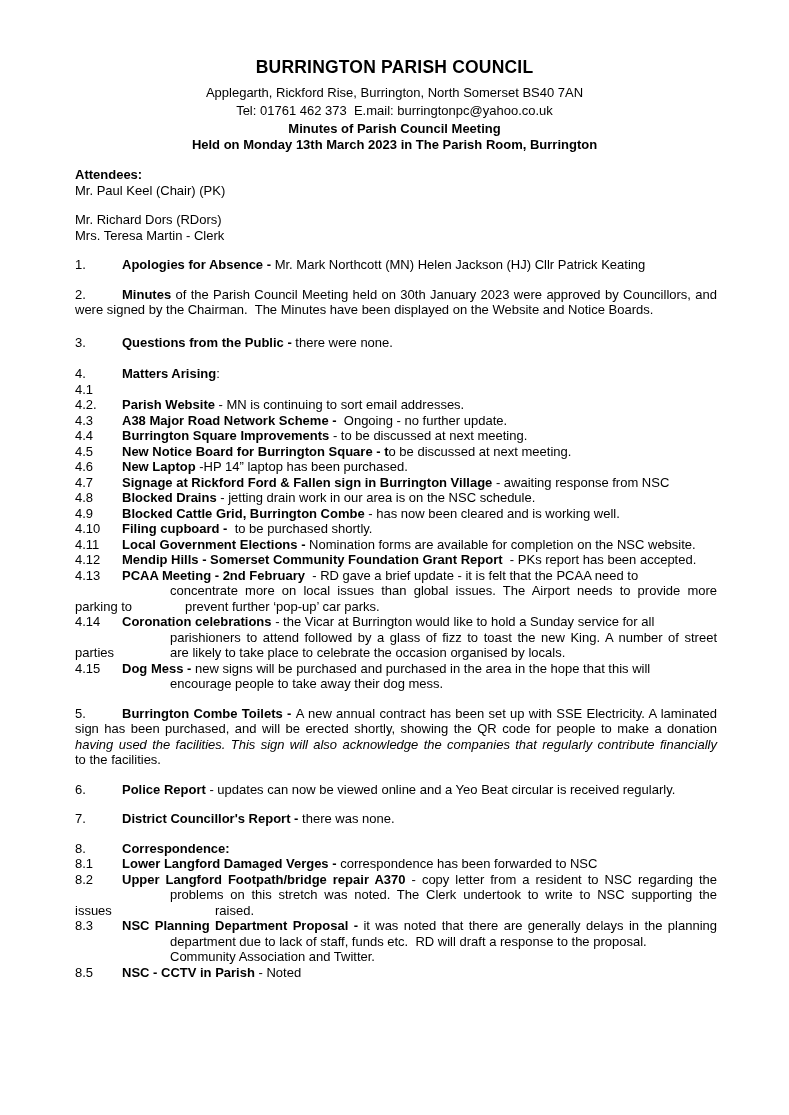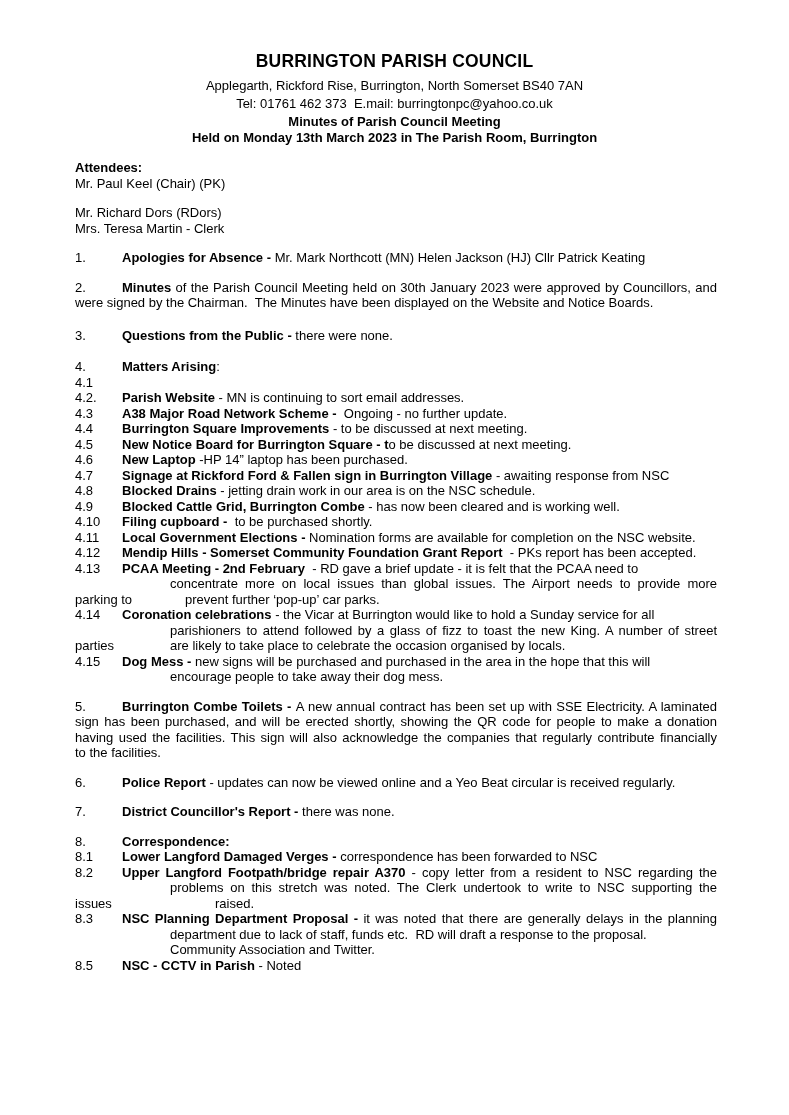--- a/index.html
+++ b/index.html
@@ -8,21 +8,21 @@
     width:789px;height:1115px;
     margin:0 auto;
     background:#ffffff;
     color:#000000;
     font-family:"Liberation Sans","DejaVu Sans",sans-serif;
     font-size:13px;
     overflow:hidden;
   }
   .header{text-align:center;padding-top:49px;}
   .doc-title{
-    margin:2px;
+    margin:8px;
     font-size:17.5px;
     font-weight:bold;
     line-height:20px;
     letter-spacing:.2px;
   }
   .hline{line-height:16px;white-space:pre;}
   .addr{margin-top:7px;}
   .tel{margin-top:2px;}
   .m1{margin-top:2px;font-weight:bold;}
   .m2{margin-top:0;font-weight:bold;}
@@ -161,21 +161,21 @@
         <div class="run" style="left: 170px;"><span>encourage people to take away their dog mess.</span></div>
       </div>
       <div class="line" style="margin-top: 14px;">
         <div class="run" style="left: 75px;"><span>5.</span></div>
         <div class="run justify" style="left: 122px;"><span class="b">Burrington Combe Toilets - </span><span>A new annual contract has been set up with SSE Electricity.  A laminated</span></div>
       </div>
       <div class="line">
         <div class="run justify" style="left: 75px;"><span>sign has been purchased, and will be erected shortly, showing the QR code for people to make a donation</span></div>
       </div>
       <div class="line">
-        <div class="run justify" style="left: 75px;"><span>having used the facilities.  This sign will also acknowledge the companies that regularly contribute financially</span></div>
+        <div class="run justify" style="left: 75px; font-style: italic;"><span>having used the facilities.  This sign will also acknowledge the companies that regularly contribute financially</span></div>
       </div>
       <div class="line">
         <div class="run" style="left: 75px;"><span>to the facilities.</span></div>
       </div>
       <div class="line" style="margin-top: 14px;">
         <div class="run" style="left: 75px;"><span>6.</span></div>
         <div class="run" style="left: 122px;"><span class="b">Police Report</span><span> - updates can now be viewed online and a Yeo Beat circular is received regularly.</span></div>
       </div>
       <div class="line" style="margin-top: 14px;">
         <div class="run" style="left: 75px;"><span>7.</span></div>

